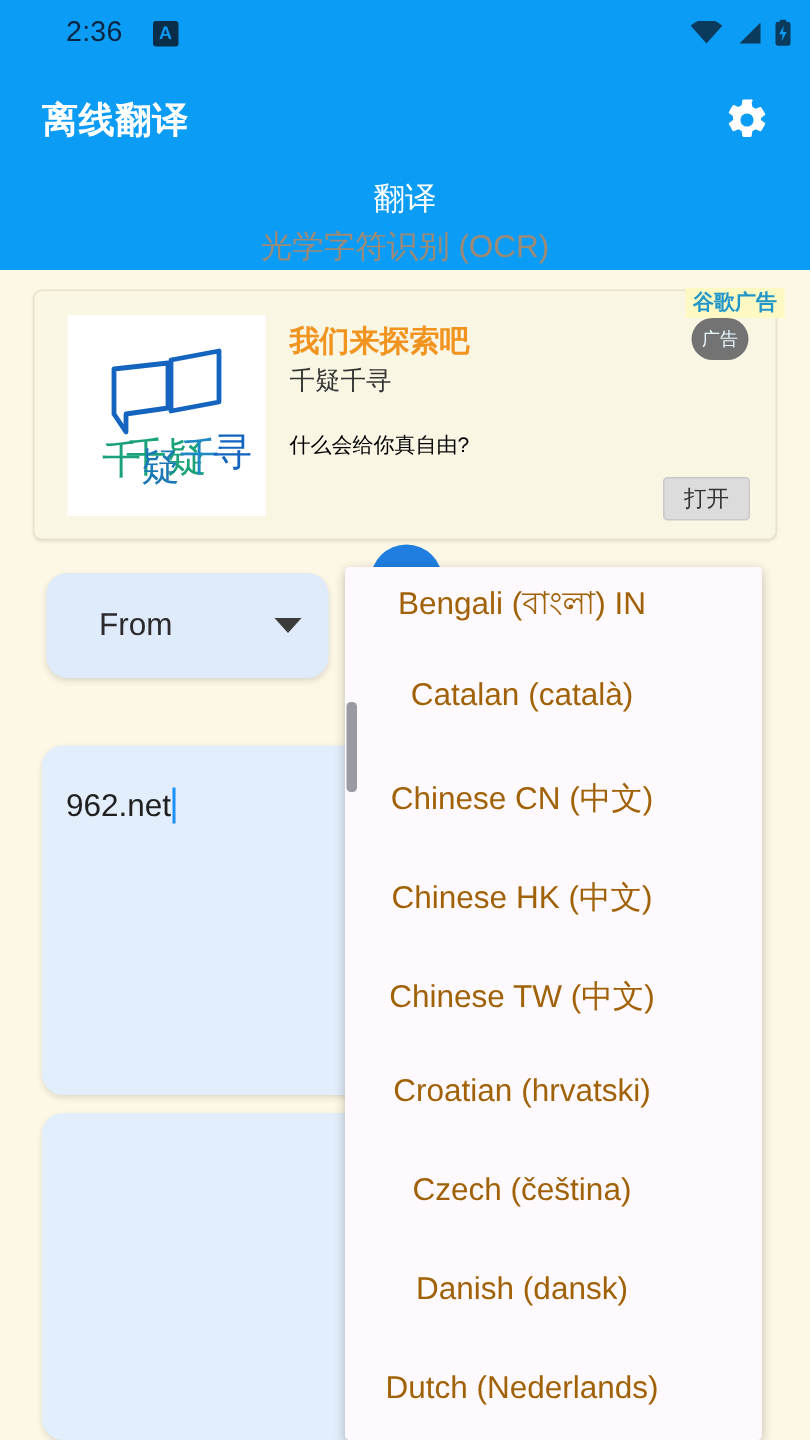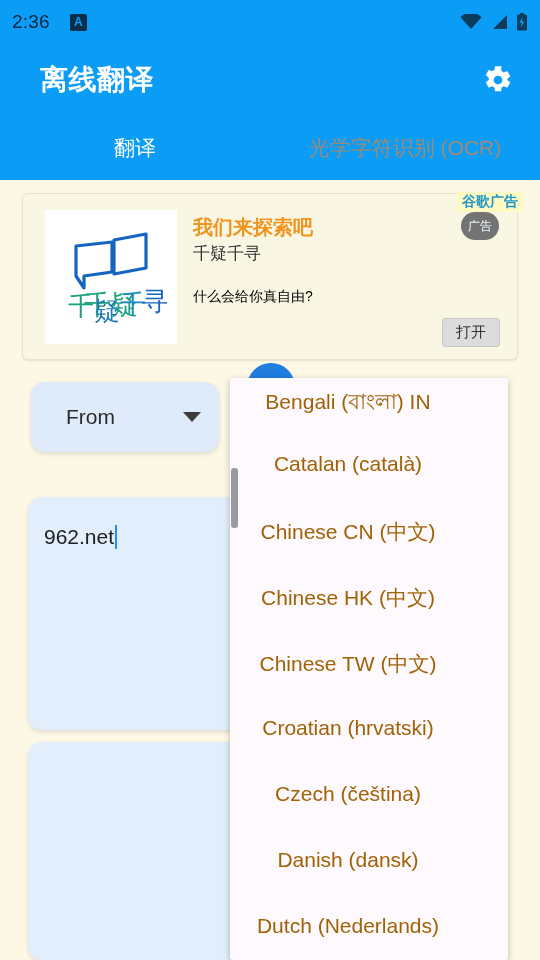--- a/index.html
+++ b/index.html
@@ -14,20 +14,21 @@
   .statusbar {
     position: absolute; top: 0; left: 0;
     width: 540px; height: 44px;
     background: #0b9cf5;
     display: flex; align-items: center;
     padding: 0 12px;
   }
   .status-clock {
     color: #0a2540; font-size: 19px; letter-spacing: .2px;
     font-family: "Liberation Sans", sans-serif;
+    margin-left: 32px;
   }
   .status-appicon {
     width: 17px; height: 17px; margin-left: 20px;
     background: #0a2e4a; border-radius: 2px;
     color: #0b9cf5; font-size: 12px; font-weight: bold;
     display: flex; align-items: center; justify-content: center;
     line-height: 1;
   }
   .status-right {
     margin-left: auto; display: flex; align-items: center; gap: 8px;
@@ -36,36 +37,36 @@
 
   
   .appbar {
     position: absolute; top: 44px; left: 0;
     width: 540px; height: 72px;
     background: #0b9cf5;
     display: flex; align-items: center;
     padding: 0 22px 0 28px;
   }
   .app-title {
-    color: #ffffff; font-size: 28px; font-weight: bold;
+    color: #ffffff; font-size: 24px; font-weight: bold;
     letter-spacing: .5px;
-    margin-left: 12px;
   }
   .gear-btn {
     margin-left: auto; width: 40px; height: 40px;
     display: flex; align-items: center; justify-content: center;
     cursor: pointer;
   }
 
   
   .tabbar {
     position: absolute; top: 116px; left: 0;
     width: 540px; height: 64px;
     background: #0b9cf5;
     display: flex;
+    flex-direction: column;
   }
   .tab {
     flex: 1; display: flex; align-items: center; justify-content: center;
     font-size: 21px; cursor: pointer;
   }
   .tab.active { color: #ffffff; }
   .tab.inactive { color: #a08a74; }
 
   
   .ad-card {

